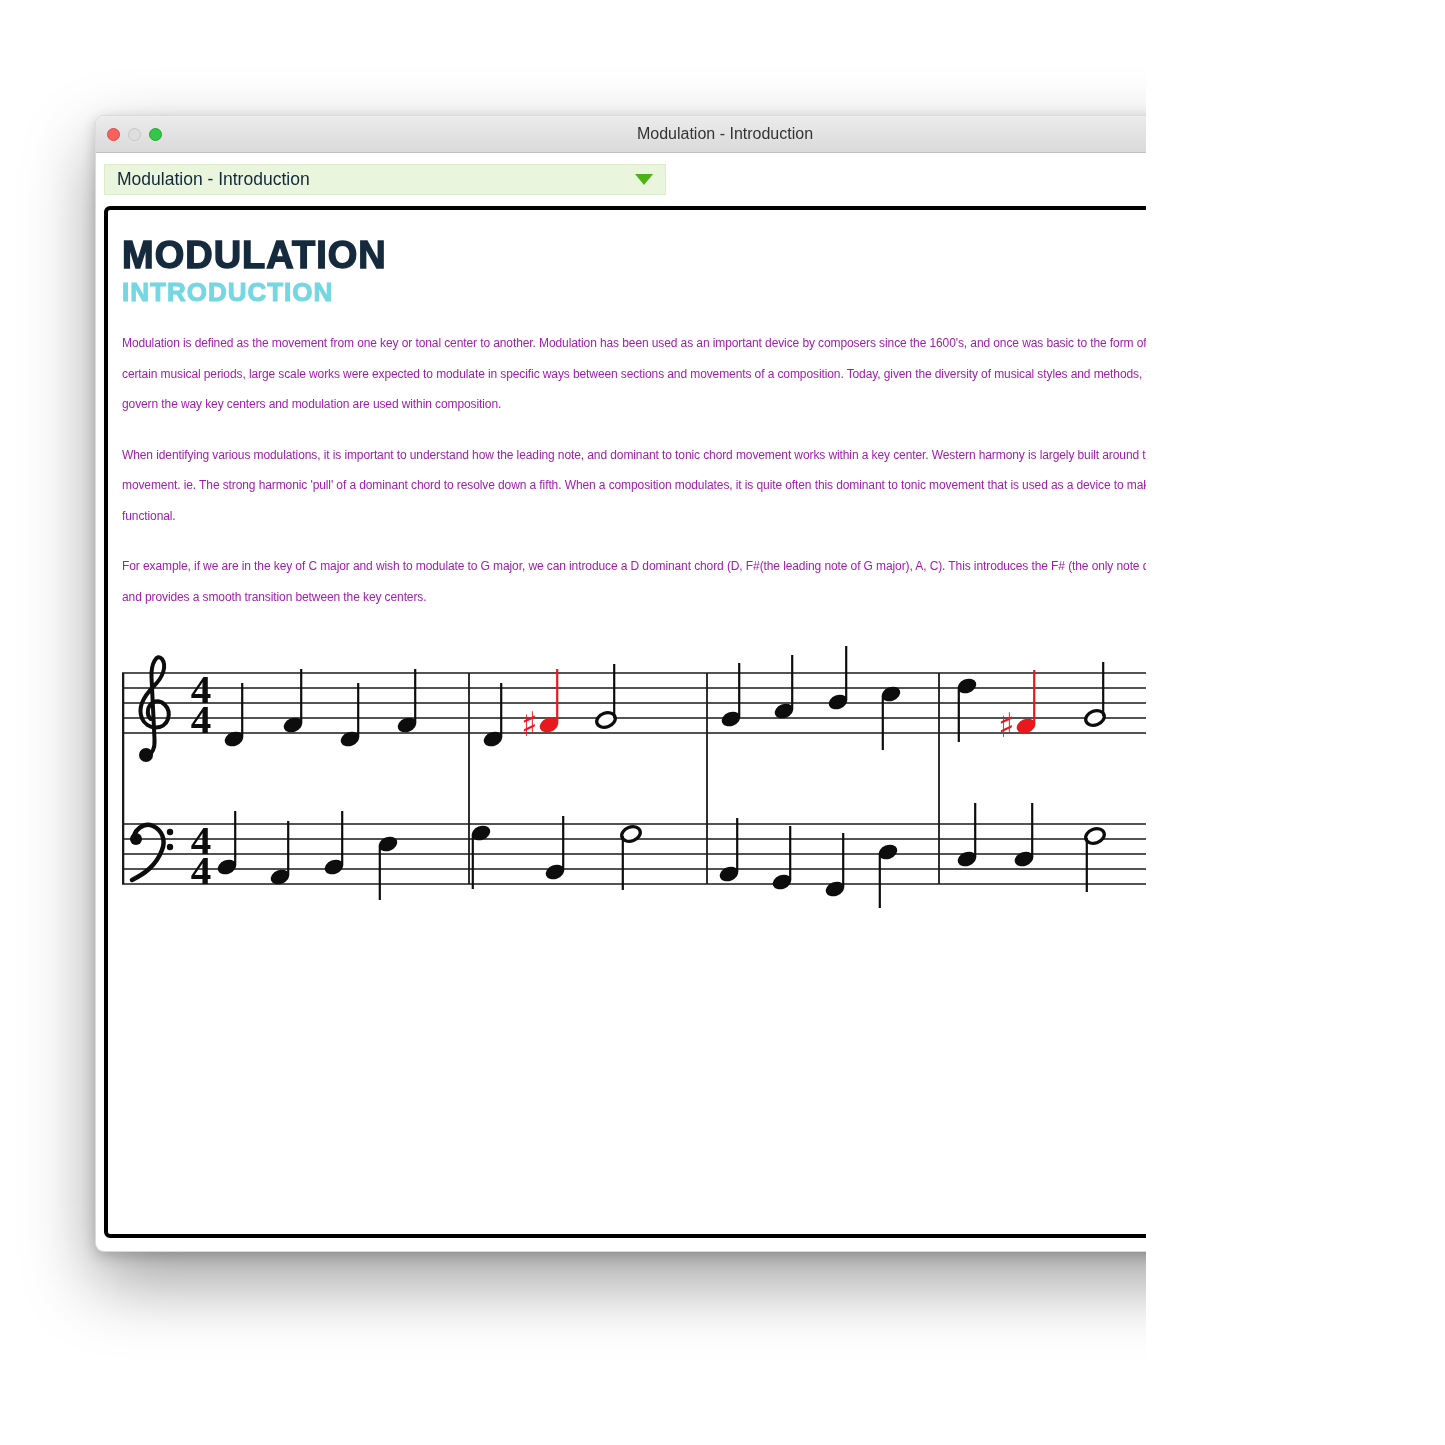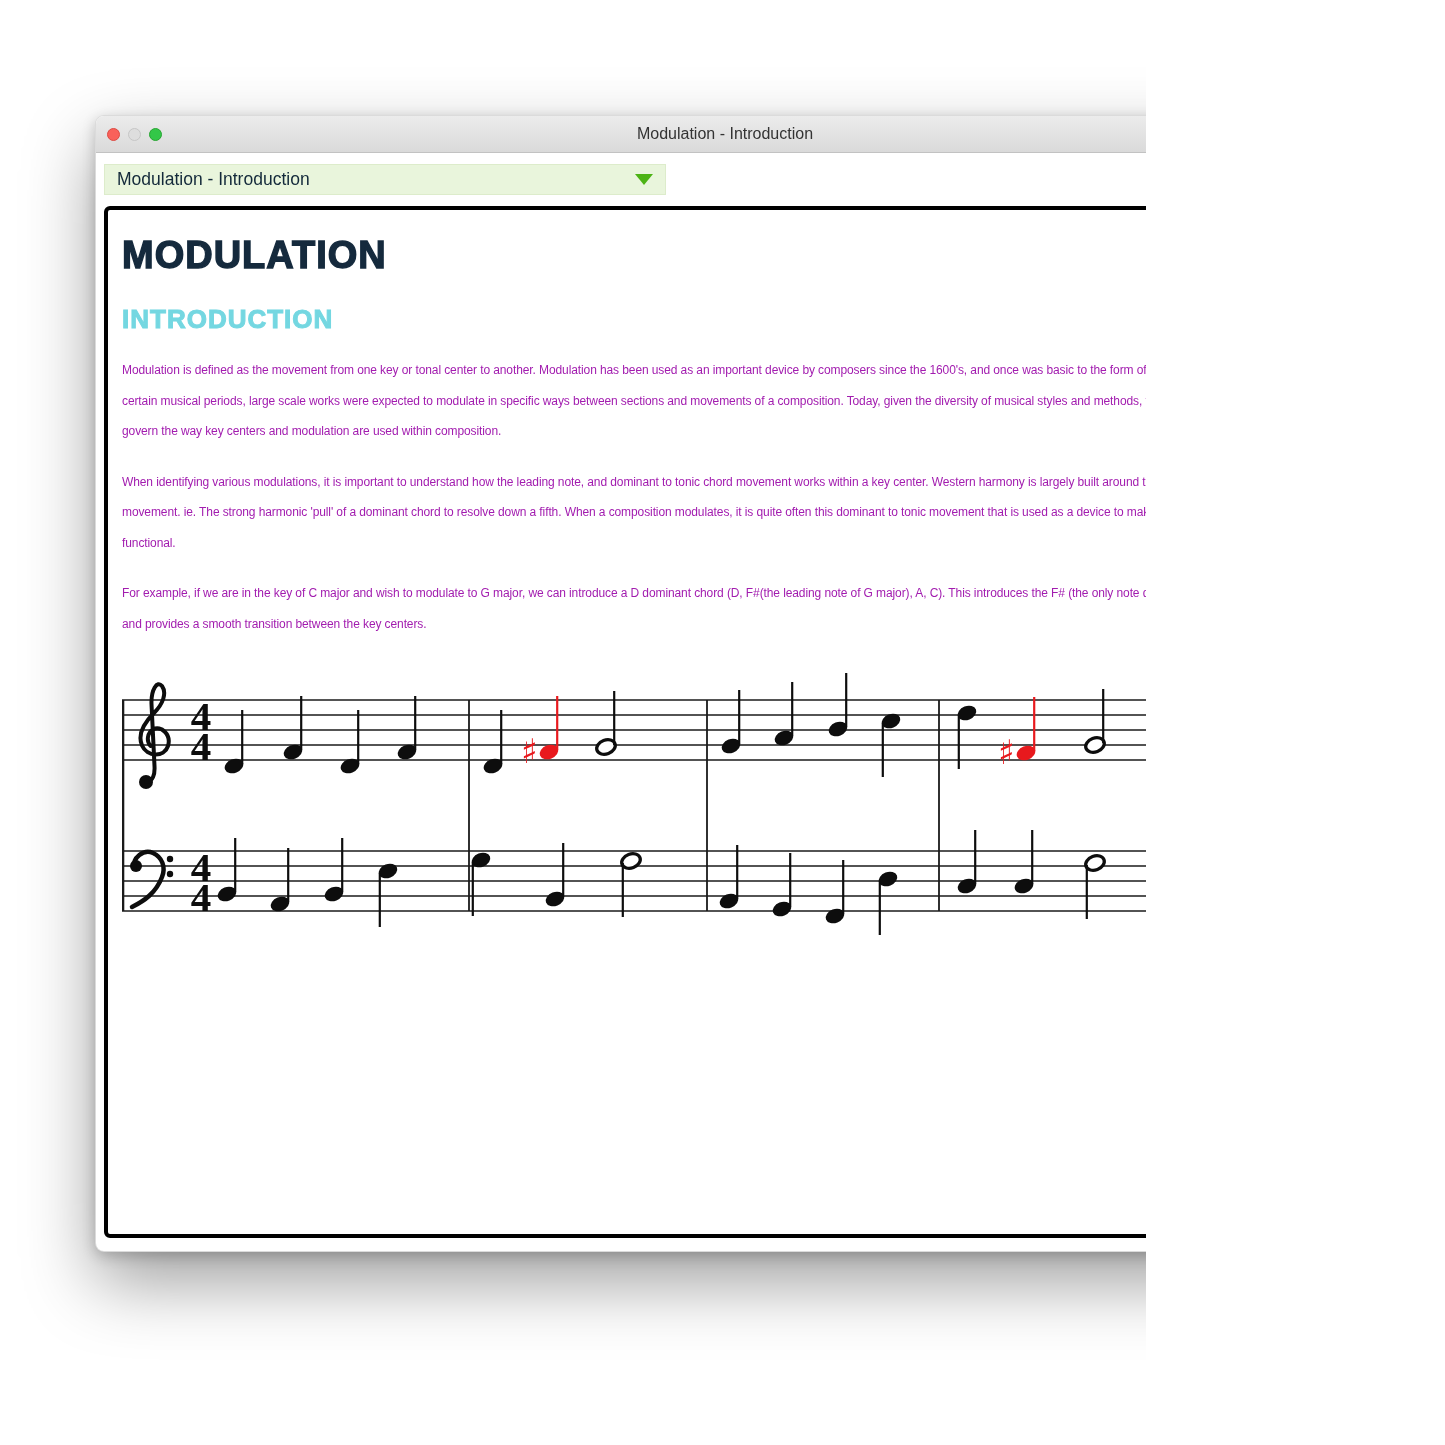--- a/index.html
+++ b/index.html
@@ -45,21 +45,21 @@
     position:absolute; left:8px; right:8px; top:90px; bottom:13px;
     background:#ffffff; border:4px solid #000000; border-radius:6px;
     padding:19px 14px 0 14px; overflow:hidden;
   }
   h1.doc-title {
     font-size:38px; font-weight:900; letter-spacing:1px; color:#152a3d;
     -webkit-text-stroke:1.4px #152a3d; margin-top:5px;
   }
   h2.doc-subtitle {
     font-size:26px; font-weight:900; letter-spacing:1px; color:#74d7e1;
-    -webkit-text-stroke:1px #74d7e1; margin-top:27px;
+    -webkit-text-stroke:1px #74d7e1; 
   }
   p.body-par {
     width:1198px; font-size:12px; line-height:30.5px; color:#a21caf;
     margin-top:20px; letter-spacing:-0.1px;
   }
   .score-wrap { position:relative; width:1092px; margin-top:24px; }
   .music-icon { position:absolute; top:-17px; left:1052px; }
 </style>
 </head>
 <body>

